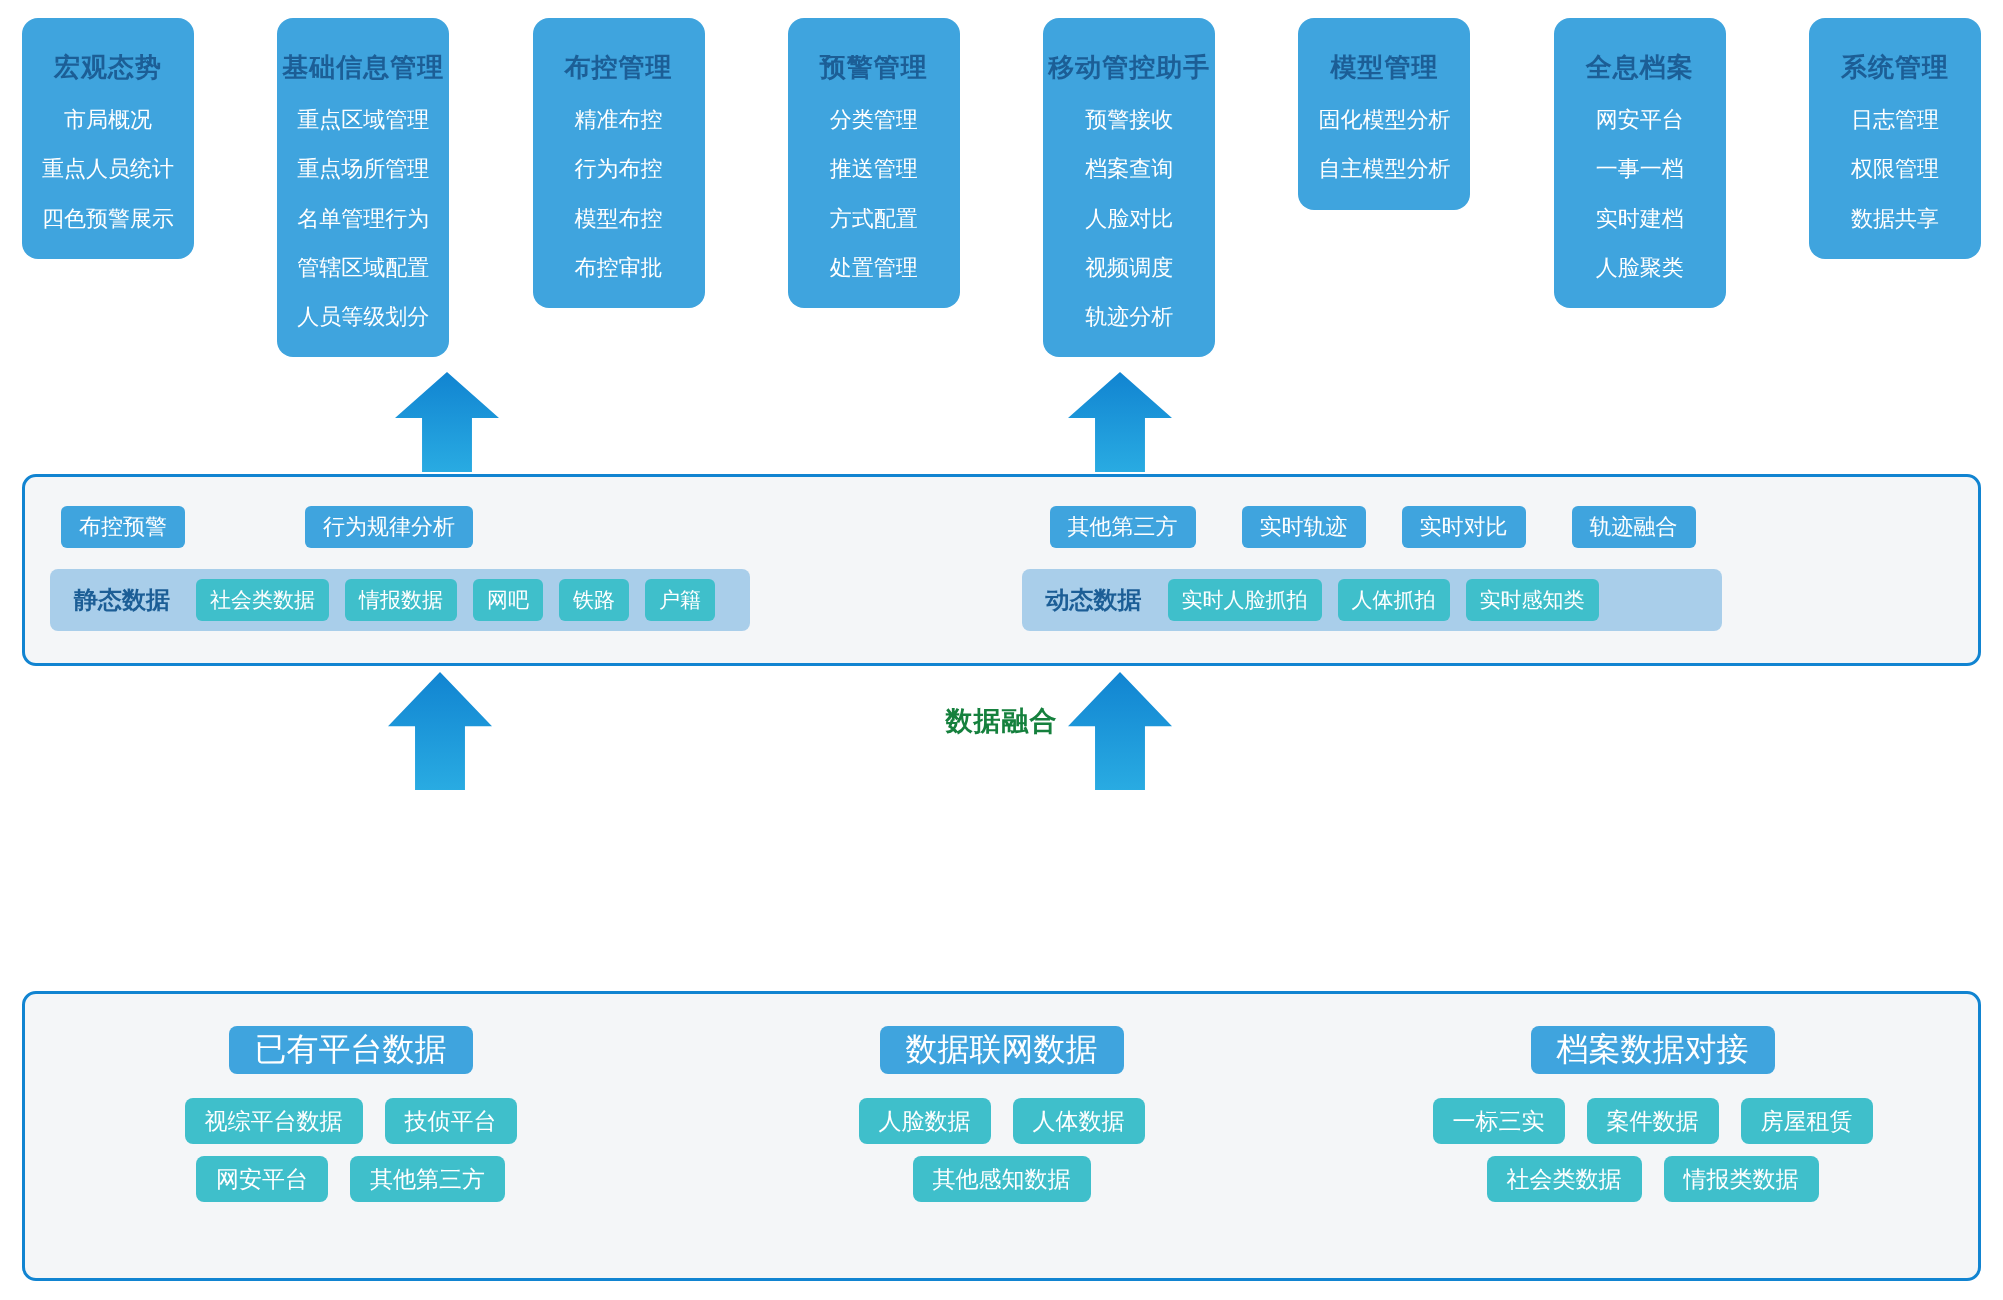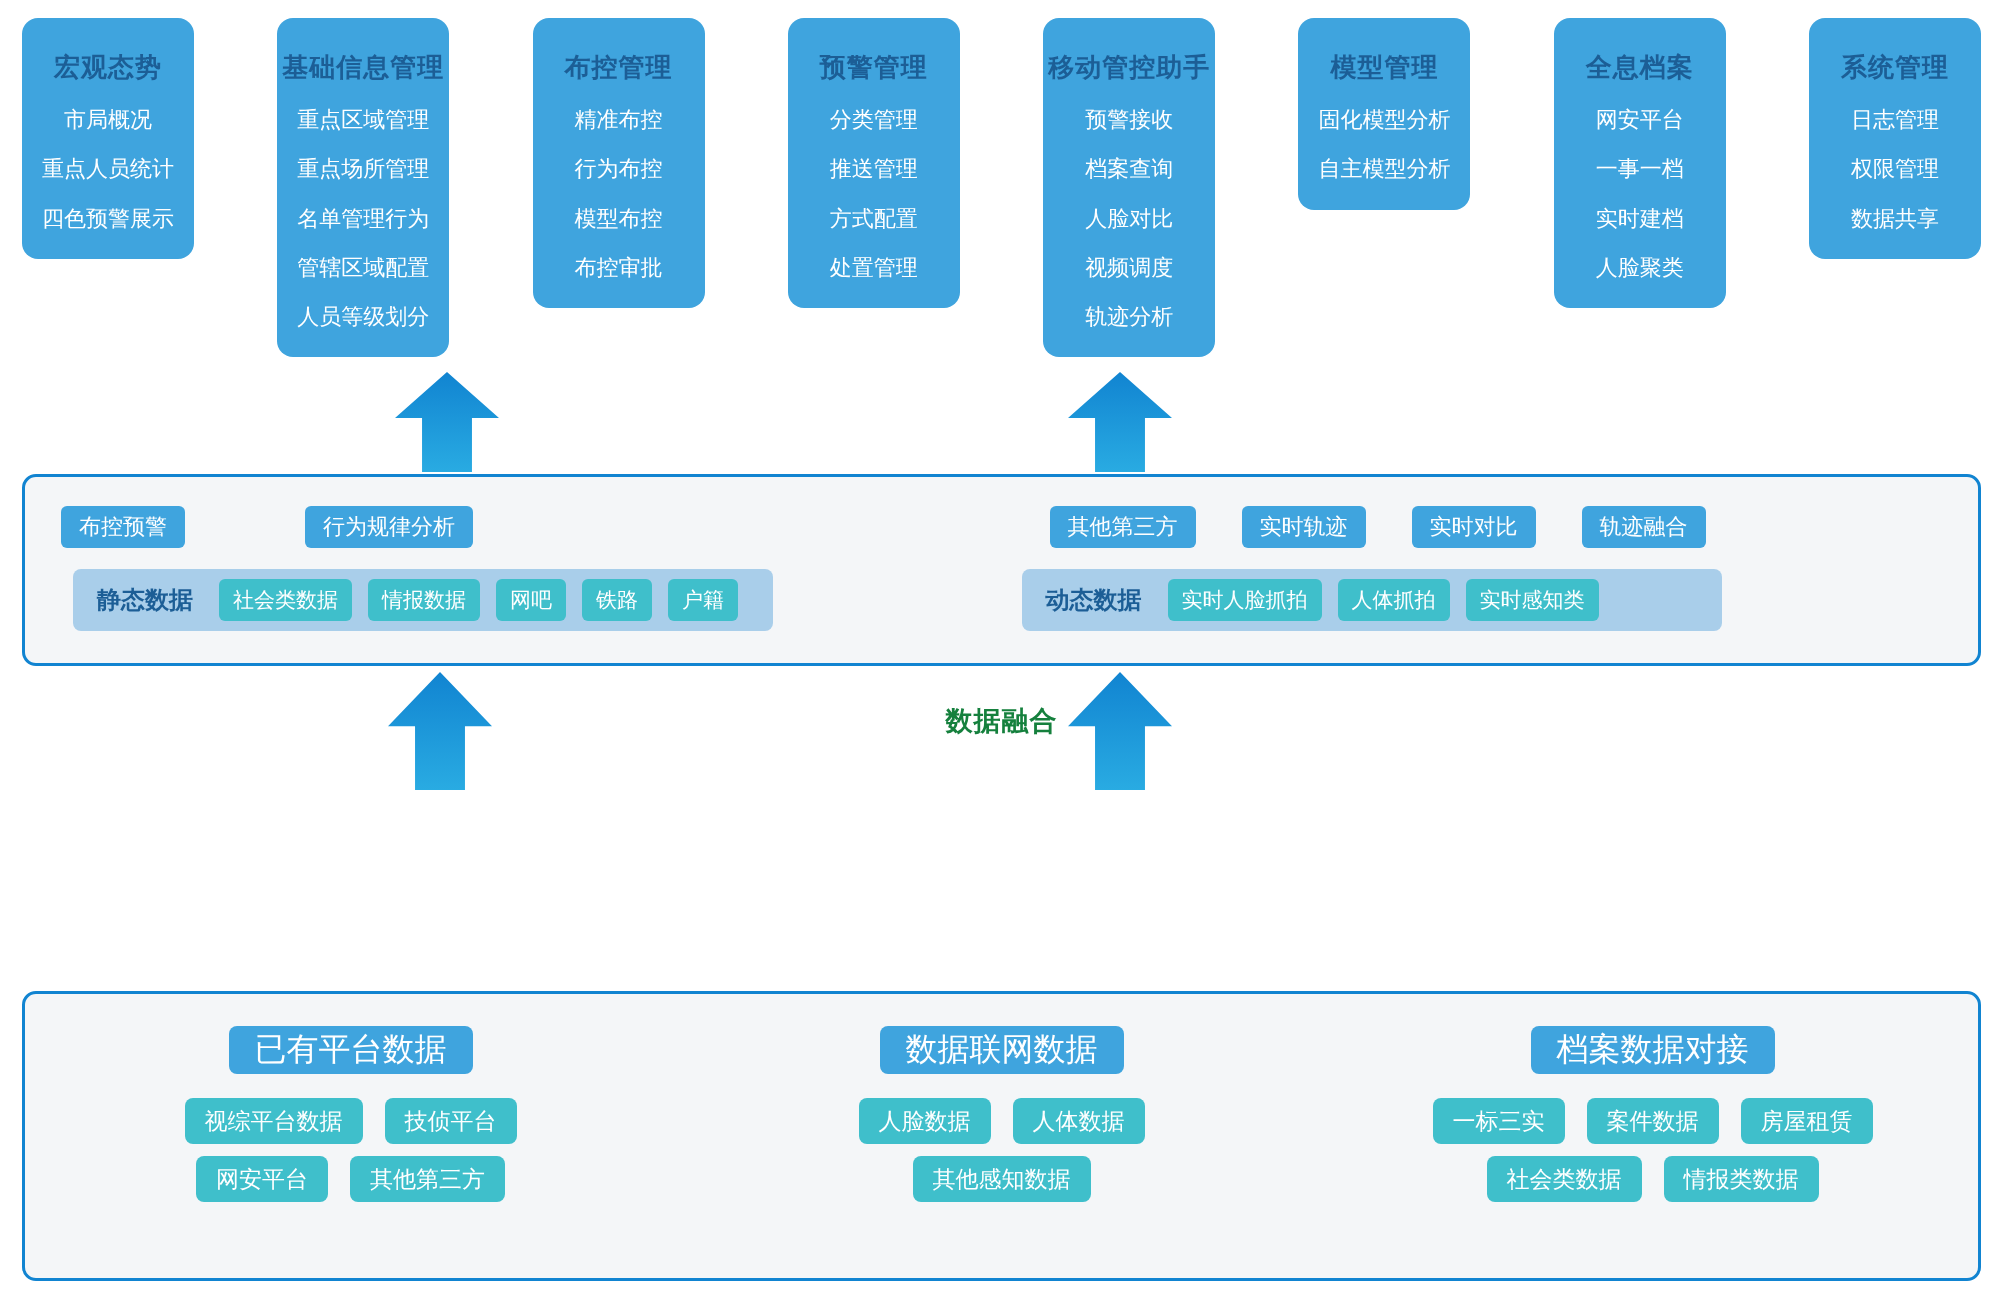--- a/index.html
+++ b/index.html
@@ -85,21 +85,21 @@
     padding:0 18px;
   }
   .data-strip{
     background:#A9CEEA;
     border-radius:8px;
     height:62px;
     display:flex;align-items:center;
     gap:16px;
     padding:0 14px;
     box-sizing:border-box;
-    margin-left:40px;
+    margin-left:17px;
     margin-right:14px;
   }
   .strip-label{
     color:#1C5E96;
     font-weight:bold;
     font-size:24px;
     white-space:nowrap;
     padding:0 10px;
   }
   .chip{
@@ -282,21 +282,21 @@
         <div class="chip">情报数据</div>
         <div class="chip">网吧</div>
         <div class="chip">铁路</div>
         <div class="chip">户籍</div>
       </div>
   </div>
   <div class="band-half">
     <div class="band-pill-row" id="right-pills">
         <div class="pill" style="margin-left: 12px;">其他第三方</div>
         <div class="pill" style="margin-left: 46px;">实时轨迹</div>
-        <div class="pill" style="margin-left: 46px;">实时对比</div>
+        <div class="pill" style="margin-left: 36px;">实时对比</div>
         <div class="pill" style="margin-left: 46px;">轨迹融合</div>
       </div>
     <div class="data-strip" id="right-strip" style="width: 700px; margin-left: 12px;">
         <div class="strip-label">动态数据</div>
         <div class="chip">实时人脸抓拍</div>
         <div class="chip">人体抓拍</div>
         <div class="chip">实时感知类</div>
       </div>
   </div>
 </div>

